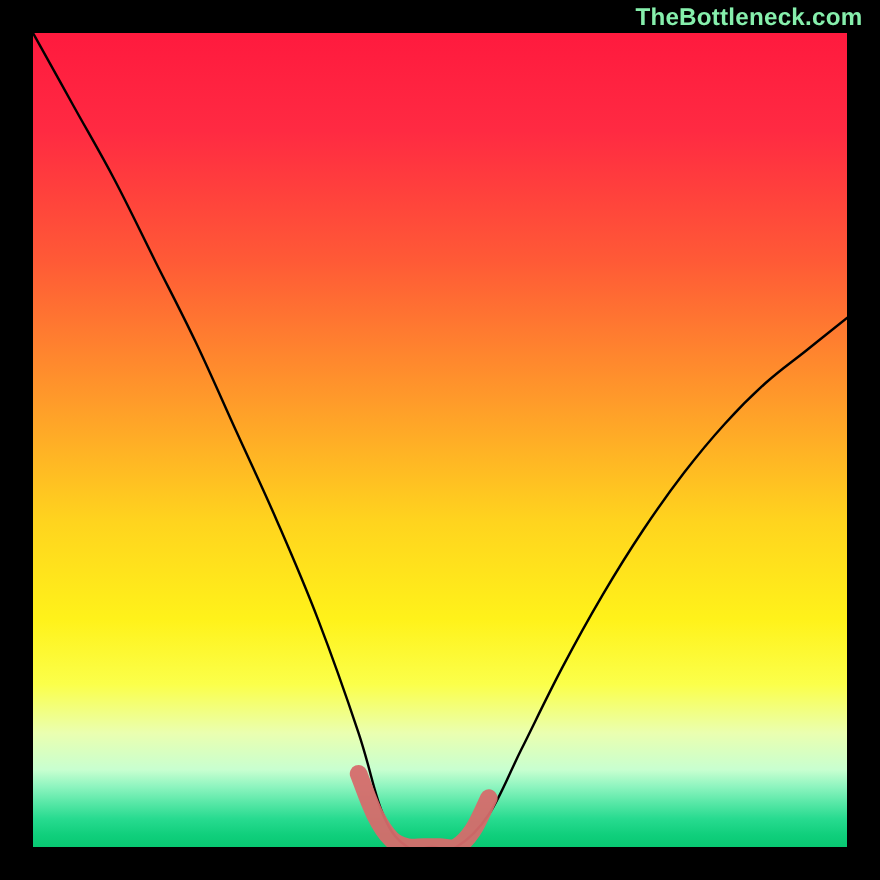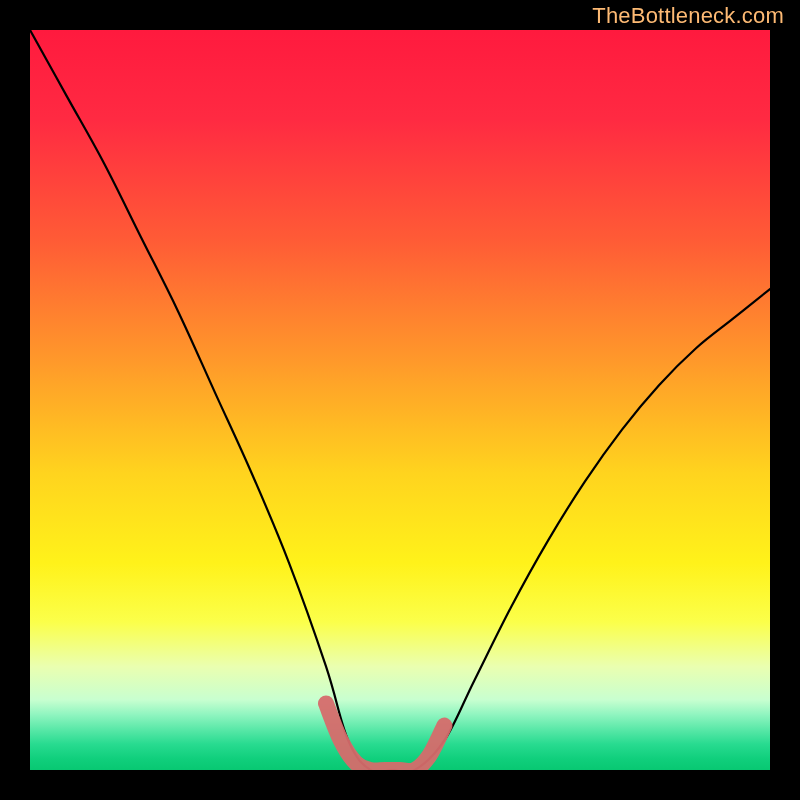--- a/index.html
+++ b/index.html
@@ -14,24 +14,24 @@
   .frame {
     position: relative;
     width: 800px;
     height: 800px;
     background: #000;
   }
   .watermark {
     position: absolute;
     top: 3px;
     right: 16px;
-    color: #fdba74;
+    color: #86efac;
     font-size: 22px;
     letter-spacing: 0.2px;
-    font-weight: 400;
+    font-weight: 700;
     z-index: 10;
   }
   .plot-area {
     position: absolute;
     left: 30px;
     top: 30px;
     width: 740px;
     height: 740px;
     overflow: hidden;
   }

